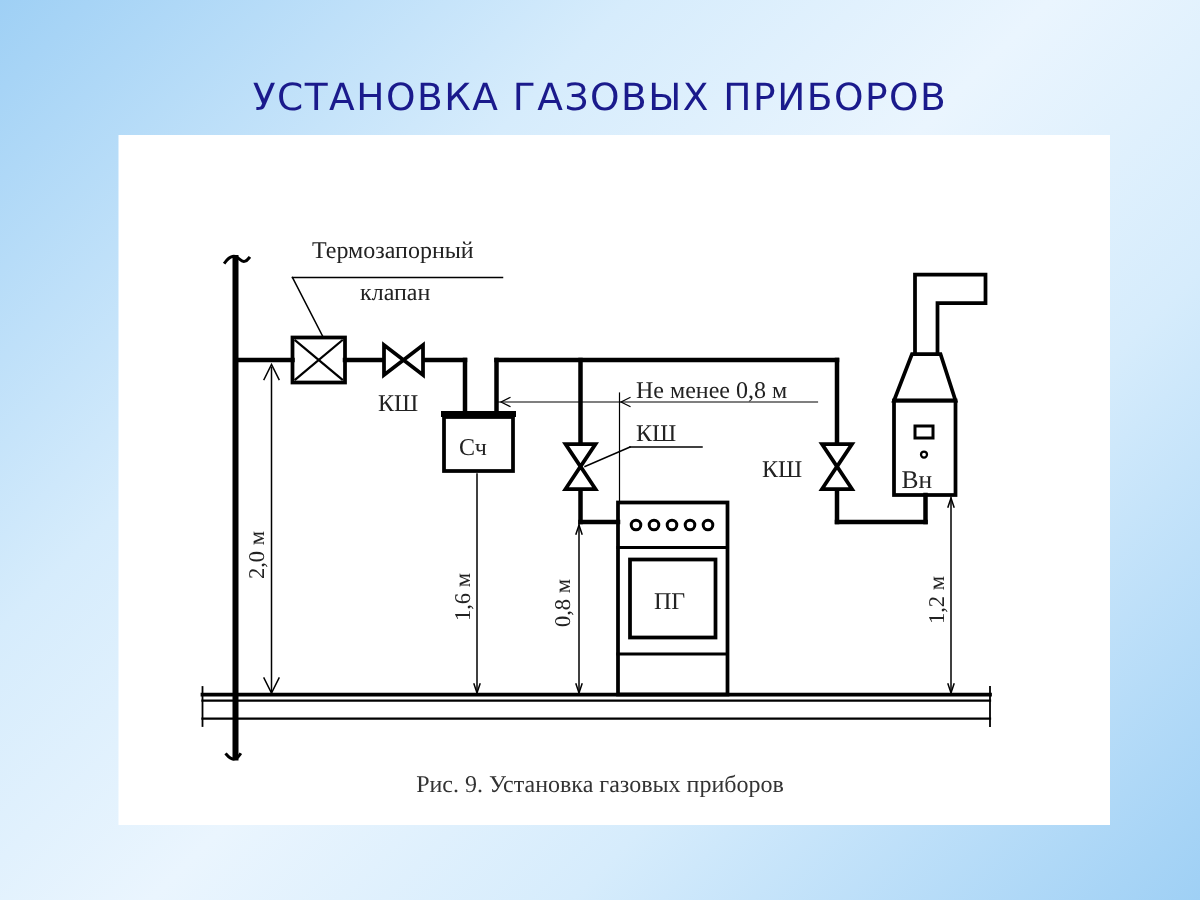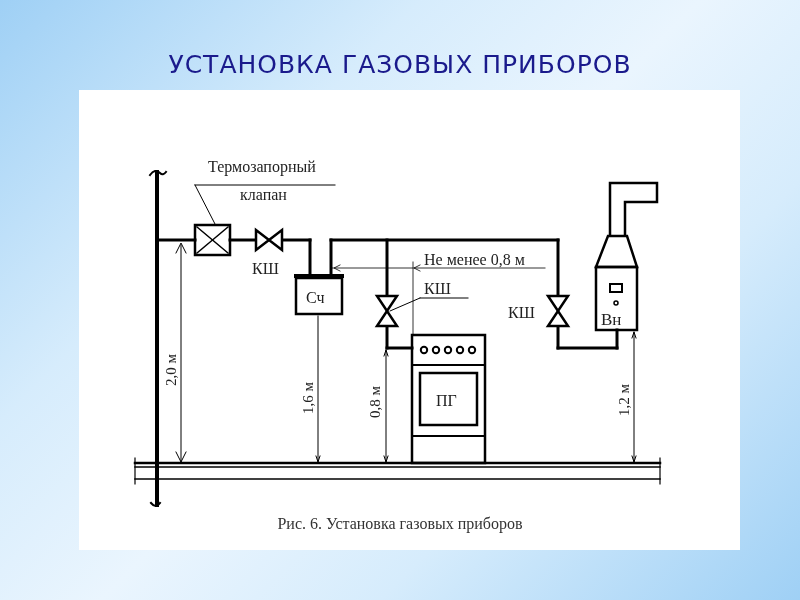--- a/index.html
+++ b/index.html
@@ -155,13 +155,13 @@
   <text x="508" y="318" font-size="16">КШ</text>
   <text x="436" y="406" font-size="16">ПГ</text>
   <text x="601" y="325" font-size="17">Вн</text>
 
   <text transform="translate(176,370) rotate(-90)" font-size="15" text-anchor="middle">2,0 м</text>
   <text transform="translate(313,398) rotate(-90)" font-size="15" text-anchor="middle">1,6 м</text>
   <text transform="translate(380,402) rotate(-90)" font-size="15" text-anchor="middle">0,8 м</text>
   <text transform="translate(629,400) rotate(-90)" font-size="15" text-anchor="middle">1,2 м</text>
 </svg>
 
-<div class="caption">Рис. 6. Установка газовых приборов</div>
+<div class="caption">Рис. 9. Установка газовых приборов</div>
 
 </body></html>

